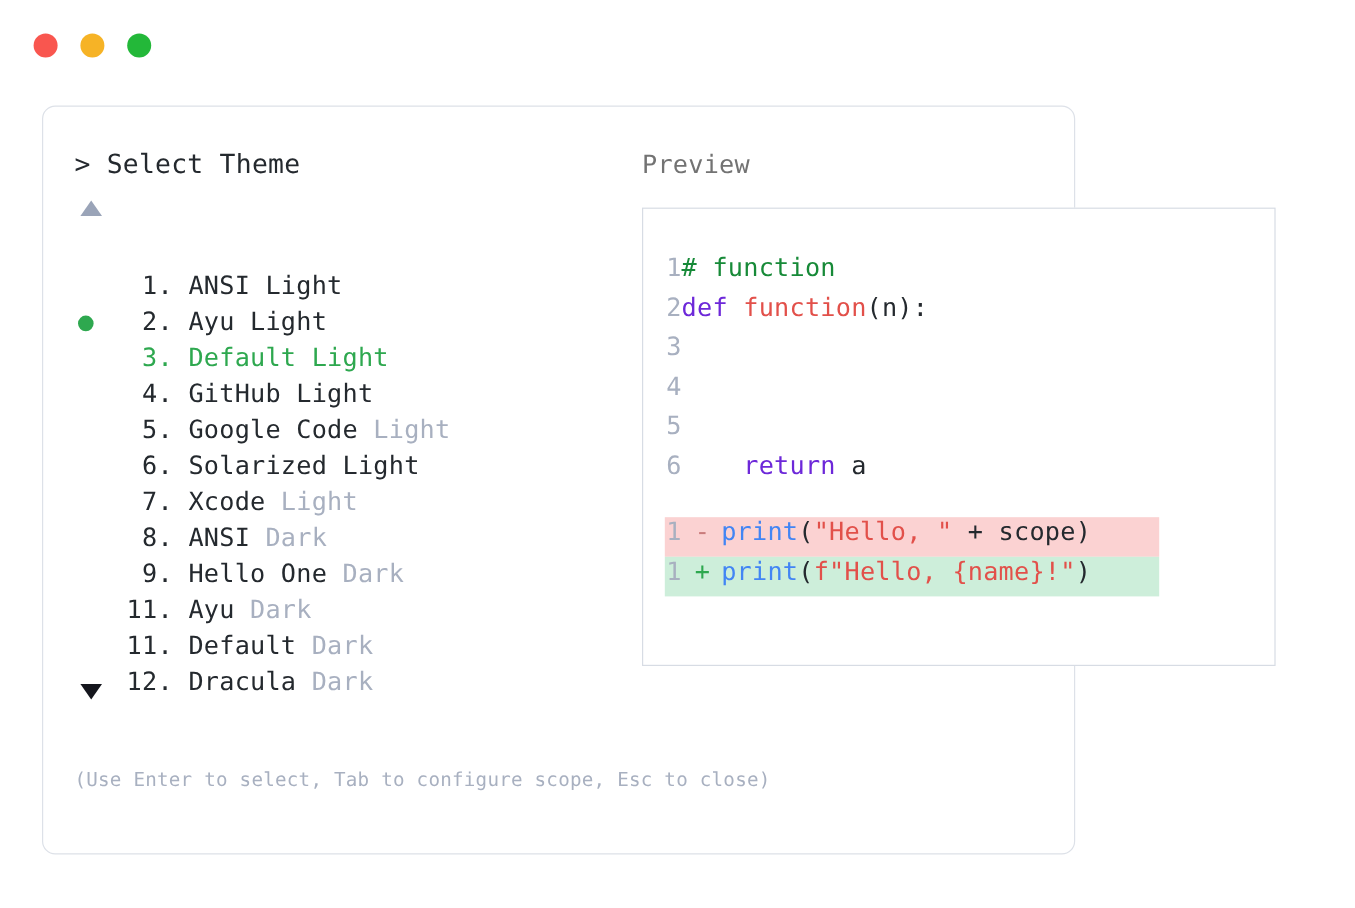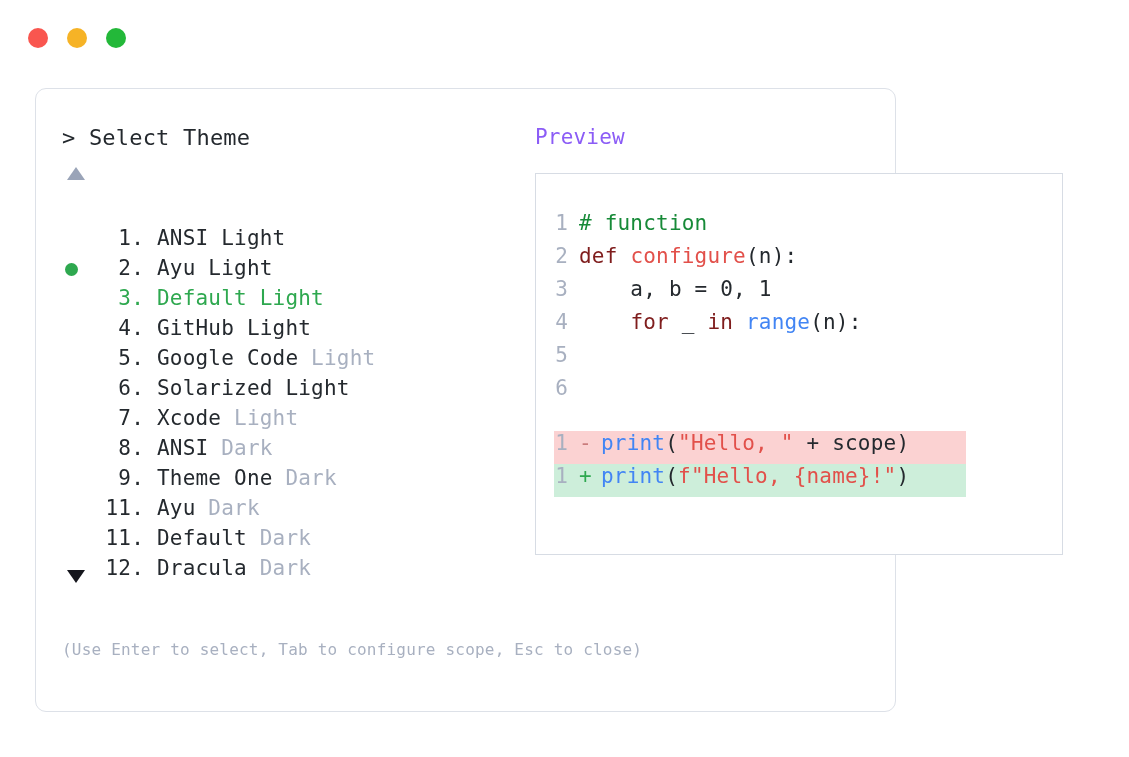--- a/index.html
+++ b/index.html
@@ -142,21 +142,21 @@
 
   
   .right-col {
     position: absolute;
     left: 499px;
     top: 38px;
     width: 530px;
   }
   .preview-label {
     font-size: 21px;
-    color: #8b5cf6;
+    color: #737373;
     letter-spacing: 0.2px;
     line-height: 1.0;
   }
   .preview-box {
     margin-top: 25px;
     width: 528px;
     height: 382px;
     box-sizing: border-box;
     border: 1.5px solid #d7dce4;
     background: #ffffff;
@@ -176,24 +176,24 @@
     white-space: pre;
     color: #24292e;
     letter-spacing: 0.2px;
   }
   .ln {
     width: 14px;
     flex: 0 0 14px;
     text-align: right;
     color: #a8b0c0;
   }
-  .code-text { margin-left: 11px; }
+  .code-text { }
 
   .tok-comment { color: #178a38; }
-  .tok-kw      { color: #7f1d1d; }
+  .tok-kw      { color: #6d28d9; }
   .tok-fn      { color: #e2504a; }
   .tok-str     { color: #e2504a; }
   .tok-builtin { color: #4285f4; }
   .tok-plain   { color: #24292e; }
 
   .diff-block { margin-top: 22px; }
   .diff-line {
     display: flex;
     align-items: baseline;
     height: 33px;
@@ -236,41 +236,41 @@
       <div class="scroll-arrow arrow-up"></div>
       <ul class="theme-list" id="theme-list">
           <li class="theme-item"><span class="bullet-cell"></span><span class="idx">1.</span><span class="name">ANSI</span><span class="suffix"> Light</span></li>
           <li class="theme-item"><span class="bullet-cell"></span><span class="idx">2.</span><span class="name">Ayu</span><span class="suffix"> Light</span></li>
           <li class="theme-item item-selected"><span class="bullet-cell"><span class="bullet"></span></span><span class="idx">3.</span><span class="name">Default</span><span class="suffix"> Light</span></li>
           <li class="theme-item"><span class="bullet-cell"></span><span class="idx">4.</span><span class="name">GitHub</span><span class="suffix"> Light</span></li>
           <li class="theme-item"><span class="bullet-cell"></span><span class="idx">5.</span><span class="name">Google Code</span><span class="suffix suffix-muted"> Light</span></li>
           <li class="theme-item"><span class="bullet-cell"></span><span class="idx">6.</span><span class="name">Solarized</span><span class="suffix"> Light</span></li>
           <li class="theme-item"><span class="bullet-cell"></span><span class="idx">7.</span><span class="name">Xcode</span><span class="suffix suffix-muted"> Light</span></li>
           <li class="theme-item"><span class="bullet-cell"></span><span class="idx">8.</span><span class="name">ANSI</span><span class="suffix suffix-muted"> Dark</span></li>
-          <li class="theme-item"><span class="bullet-cell"></span><span class="idx">9.</span><span class="name">Theme One</span><span class="suffix suffix-muted"> Dark</span></li>
+          <li class="theme-item"><span class="bullet-cell"></span><span class="idx">9.</span><span class="name">Hello One</span><span class="suffix suffix-muted"> Dark</span></li>
           <li class="theme-item"><span class="bullet-cell"></span><span class="idx">11.</span><span class="name">Ayu</span><span class="suffix suffix-muted"> Dark</span></li>
           <li class="theme-item"><span class="bullet-cell"></span><span class="idx">11.</span><span class="name">Default</span><span class="suffix suffix-muted"> Dark</span></li>
           <li class="theme-item"><span class="bullet-cell"></span><span class="idx">12.</span><span class="name">Dracula</span><span class="suffix suffix-muted"> Dark</span></li>
         </ul>
       <div class="scroll-arrow arrow-down"></div>
     </div>
 
     <div class="footer-hint">(Use Enter to select, Tab to configure scope, Esc to close)</div>
 
     <div class="right-col">
       <div class="preview-label">Preview</div>
       <div class="preview-box">
         <div class="code-area">
           <div id="code-lines">
               <div class="code-line"><span class="ln">1</span><span class="code-text"><span class="tok-comment"># function</span></span></div>
-              <div class="code-line"><span class="ln">2</span><span class="code-text"><span class="tok-kw">def </span><span class="tok-fn">configure</span><span class="tok-plain">(n):</span></span></div>
-              <div class="code-line"><span class="ln">3</span><span class="code-text"><span class="tok-plain">    a, b = 0, 1</span></span></div>
-              <div class="code-line"><span class="ln">4</span><span class="code-text"><span class="tok-plain">    </span><span class="tok-kw">for </span><span class="tok-plain">_ </span><span class="tok-kw">in </span><span class="tok-builtin">range</span><span class="tok-plain">(n):</span></span></div>
+              <div class="code-line"><span class="ln">2</span><span class="code-text"><span class="tok-kw">def </span><span class="tok-fn">function</span><span class="tok-plain">(n):</span></span></div>
+              <div class="code-line"><span class="ln">3</span></div>
+              <div class="code-line"><span class="ln">4</span></div>
               <div class="code-line"><span class="ln">5</span></div>
-              <div class="code-line"><span class="ln">6</span></div>
+              <div class="code-line"><span class="ln">6</span><span class="code-text"><span class="tok-plain">    </span><span class="tok-kw">return </span><span class="tok-plain">a</span></span></div>
             </div>
           <div class="diff-block" id="diff-lines">
               <div class="diff-line diff-del"><span class="diff-ln">1</span><span class="diff-sign sign-del">-</span><span class="diff-text"><span class="tok-builtin">print</span><span class="tok-plain">(</span><span class="tok-str">"Hello, "</span><span class="tok-plain"> + scope)</span></span></div>
               <div class="diff-line diff-add"><span class="diff-ln">1</span><span class="diff-sign sign-add">+</span><span class="diff-text"><span class="tok-builtin">print</span><span class="tok-plain">(</span><span class="tok-str">f"Hello, {name}!"</span><span class="tok-plain">)</span></span></div>
             </div>
         </div>
       </div>
     </div>
 
   </div>

